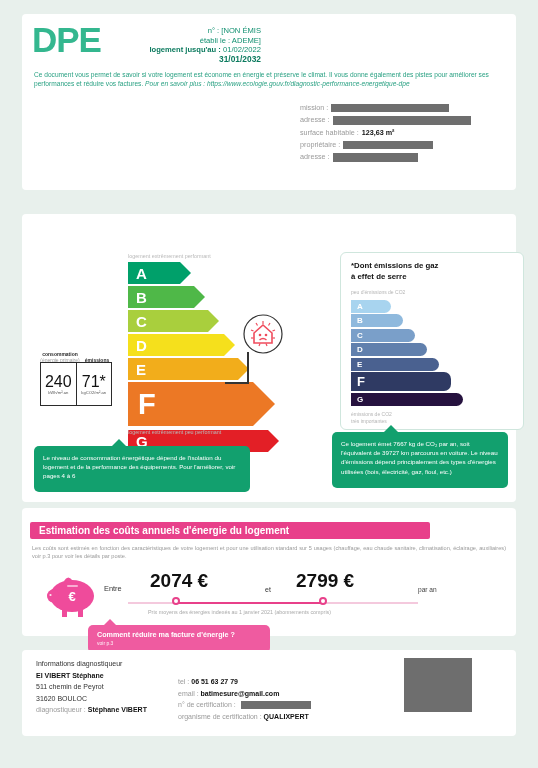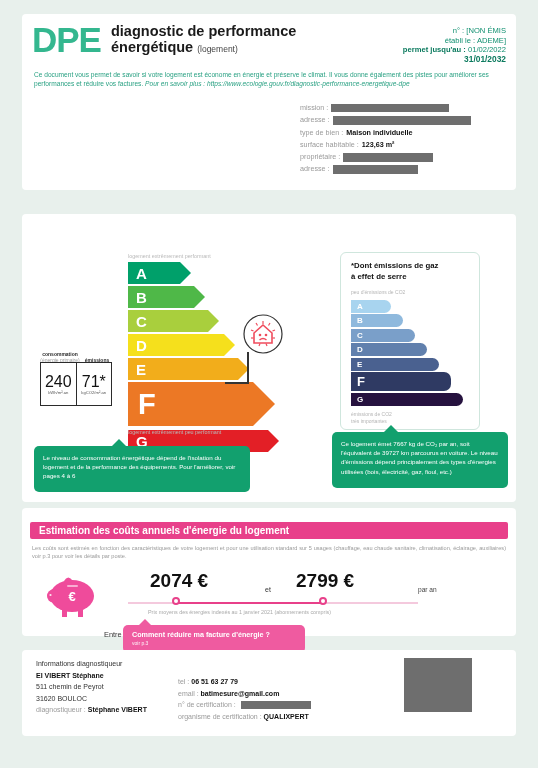--- a/index.html
+++ b/index.html
@@ -42,21 +42,21 @@
   .info-rows .val{color:#111;font-weight:bold;padding-left:3px;}
   .redact{display:inline-block;height:8.5px;background:#6e6e6e;margin-left:3px;vertical-align:middle;}
 
   
   .sec-bar{
     position:absolute;height:17px;border-radius:2px;
     color:#fff;font-size:10px;font-weight:bold;
     display:flex;align-items:center;padding-left:9px;box-sizing:border-box;
   }
   #perf-bar{left:30px;top:228px;width:478px;background:#29a97f;}
-  #cost-bar{left:30px;top:522px;width:478px;background:#e8408a;}
+  #cost-bar{left:30px;top:522px;width:400px;background:#e8408a;}
 
   
   #perf-card{left:22px;top:214px;width:494px;height:288px;}
 
   .scale-caption{position:absolute;font-size:5.4px;color:#b9b9b9;}
   #cap-top{left:128px;top:253px;}
   #cap-bottom{left:128px;top:429px;}
 
   
   .earrow{
@@ -84,21 +84,21 @@
   .vlabel{position:absolute;font-size:5px;font-weight:bold;color:#2b2b2b;text-align:center;}
   .vlabel span{font-weight:normal;color:#9b9b9b;display:block;}
 
   
   #house-marker{position:absolute;left:243px;top:314px;width:40px;height:40px;}
   #house-line{position:absolute;left:247px;top:352px;width:2px;height:32px;background:#333;}
   #house-line2{position:absolute;left:225px;top:382px;width:24px;height:2px;background:#333;}
 
   
   #co2panel{
-    position:absolute;left:340px;top:252px;width:140px;height:178px;
+    position:absolute;left:340px;top:252px;width:184px;height:178px;
     border:1px solid #cfe6dd;border-radius:6px;background:#fff;box-sizing:border-box;
   }
   #co2panel .title{font-size:7.8px;font-weight:bold;color:#111;line-height:10.5px;padding:8px 0 0 10px;}
   #co2panel .sub{font-size:5px;color:#b5b5b5;padding:7px 0 3px 10px;}
   #co2panel .foot{font-size:5px;color:#b5b5b5;padding:4px 0 0 10px;line-height:7px;}
   .cbar{
     position:relative;height:13px;margin:1.5px 0 1.5px 10px;
     border-radius:0 7px 7px 0;display:flex;align-items:center;
     color:#fff;font-weight:bold;font-size:8px;padding-left:6px;box-sizing:border-box;
   }
@@ -119,36 +119,36 @@
   #callout-right{left:332px;top:432px;width:176px;height:56px;}
   #callout-right .notch{left:52px;}
 
   
   #cost-card{left:22px;top:508px;width:494px;height:128px;}
   #cost-note{
     position:absolute;left:32px;top:544px;width:474px;
     font-size:5.6px;color:#9a9a9a;line-height:8.4px;text-align:justify;
   }
   #piggy{position:absolute;left:42px;top:572px;width:56px;height:46px;}
-  #cost-entre{position:absolute;left:104px;top:584px;font-size:7.4px;color:#333;margin-top:46px;}
+  #cost-entre{position:absolute;left:104px;top:584px;font-size:7.4px;color:#333;}
   #cost-min{position:absolute;left:150px;top:570px;font-size:19px;font-weight:bold;color:#111;}
   #cost-et{position:absolute;left:265px;top:586px;font-size:7px;color:#333;}
   #cost-max{position:absolute;left:296px;top:570px;font-size:19px;font-weight:bold;color:#111;}
   #cost-peran{position:absolute;left:418px;top:586px;font-size:6.6px;color:#444;}
   #cost-track{position:absolute;left:128px;top:602px;width:290px;height:1.5px;background:#f4c9dd;}
   #cost-range{position:absolute;left:175px;top:601.5px;width:148px;height:2.5px;background:#e8408a;}
   .knob{position:absolute;top:597px;width:8px;height:8px;border-radius:50%;background:#fff;border:2px solid #e8408a;box-sizing:border-box;}
   #knob-a{left:172px;}
   #knob-b{left:319px;}
   #cost-legend{position:absolute;left:148px;top:609px;font-size:5.4px;color:#aaa;}
 
   
   #cta{
     position:absolute;left:88px;top:625px;width:182px;height:28px;
-    background:#ef5ba0;border-radius:5px;color:#fff;box-sizing:border-box;padding:5px 0 0 9px;margin-left:35px;
+    background:#ef5ba0;border-radius:5px;color:#fff;box-sizing:border-box;padding:5px 0 0 9px;
   }
   #cta .t{font-size:7.2px;font-weight:bold;line-height:10px;}
   #cta .s{font-size:5px;opacity:.92;}
   #cta .notch{
     position:absolute;left:16px;top:-6px;width:0;height:0;
     border-left:6px solid transparent;border-right:6px solid transparent;
     border-bottom:6px solid #ef5ba0;
   }
 
   
@@ -162,54 +162,45 @@
   #footer-box{position:absolute;left:404px;top:658px;width:68px;height:54px;background:#6e6e6e;}
 </style>
 </head>
 <body>
 
 <div class="page">
 
   <div class="card" id="header-card">
     <div class="hdr-top">
       <div class="dpe-logo">DPE</div>
-      <div class="hdr-title">
-        <div class="l1">diagnostic de performance</div>
-        <div class="l2"><span>énergétique</span>
-          <small>(logement)</small></div>
-      </div>
       <div class="hdr-meta">
         <div><span>n° :</span>
           <span>[NON ÉMIS</span></div>
         <div><span>établi le :</span>
           <span>ADEME]</span></div>
-        <div><b>permet jusqu'au :</b>
+        <div><b>logement jusqu'au :</b>
           <span>01/02/2022</span></div>
         <div class="big">31/01/2032</div>
       </div>
     </div>
     <div class="hdr-intro">
       <span>Ce document vous permet de savoir si votre logement est économe en énergie et préserve le climat. Il vous donne également des pistes pour améliorer ses performances et réduire vos factures.</span>
       <i>Pour en savoir plus : https://www.ecologie.gouv.fr/diagnostic-performance-energetique-dpe</i>
     </div>
   </div>
 
   <div class="card" id="info-card">
     <div class="info-rows" id="info-rows">
         <div class="row">
           <span class="lab">mission :</span>
           <span class="redact" style="width: 118px;"></span>
         </div>
         <div class="row">
           <span class="lab">adresse :</span>
           <span class="redact" style="width: 138px;"></span>
-        </div>
-        <div class="row">
-          <span class="lab">type de bien :</span>
-          <span class="val">Maison individuelle</span>
         </div>
         <div class="row">
           <span class="lab">surface habitable :</span>
           <span class="val">123,63 m²</span>
         </div>
         <div class="row">
           <span class="lab">propriétaire :</span>
           <span class="redact" style="width: 90px;"></span>
         </div>
         <div class="row">

